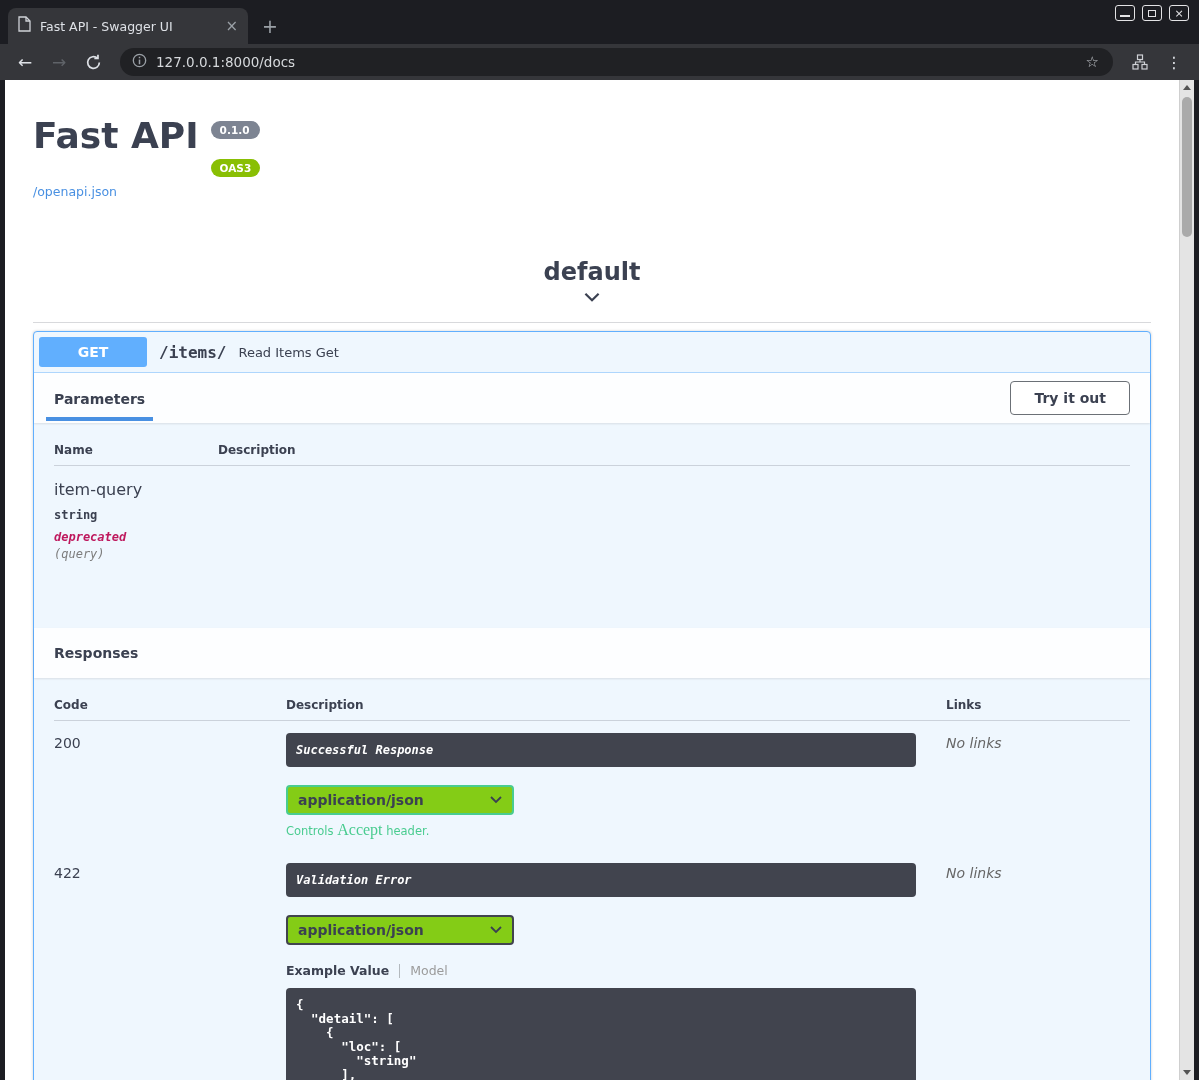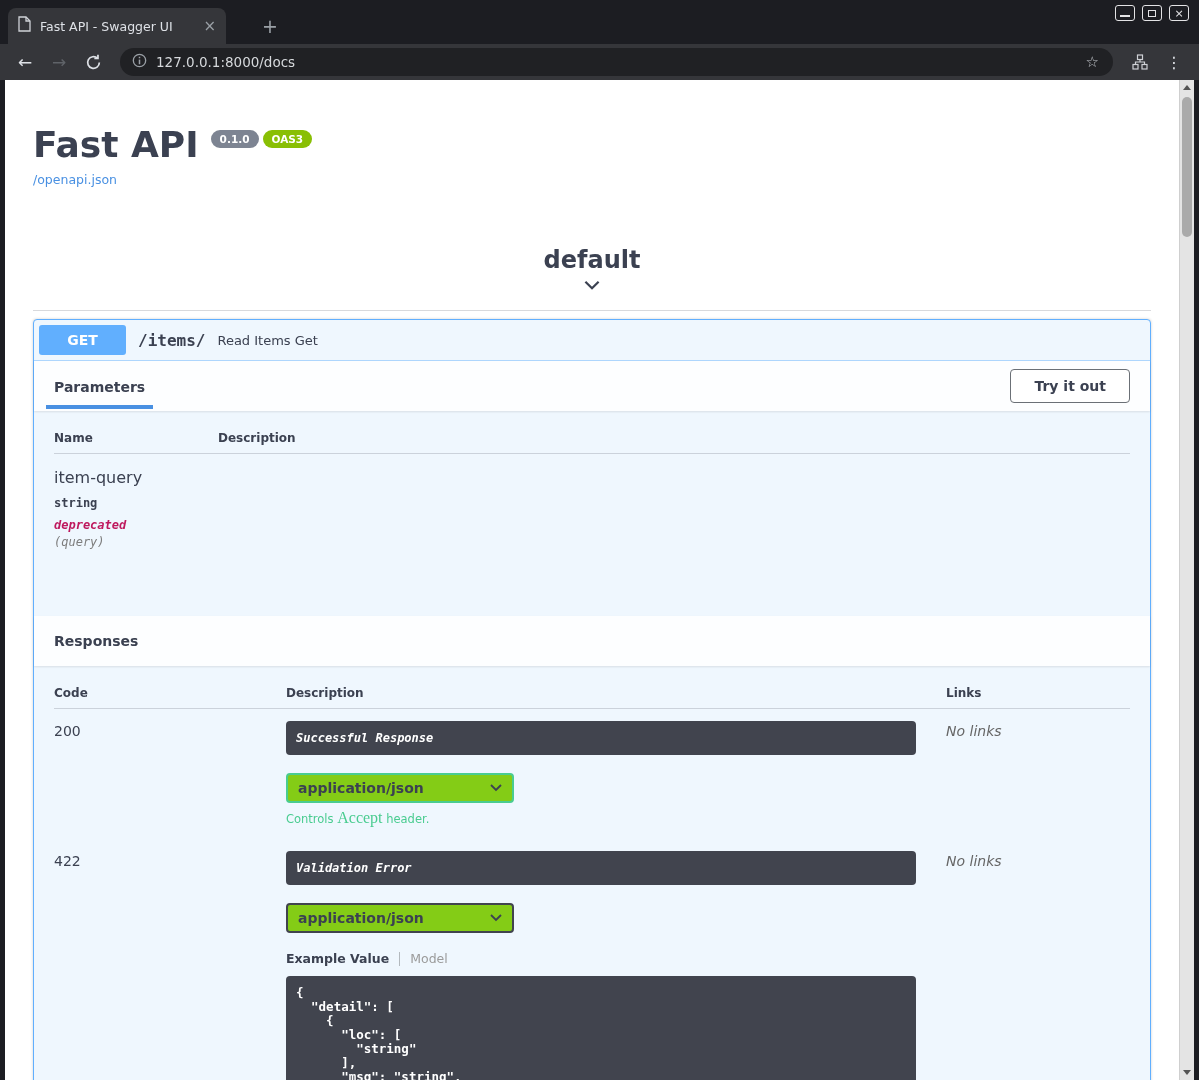--- a/index.html
+++ b/index.html
@@ -1,57 +1,57 @@
 <!DOCTYPE html>
 <html><head>
 <meta charset="utf-8">
 <style>
   * { box-sizing: border-box; margin: 0; padding: 0; }
   html, body { width: 1199px; height: 1080px; }
   body { background: #1c1d22; font-family: "DejaVu Sans", "Liberation Sans", sans-serif; overflow: hidden; }
 
   
   .titlebar { height: 44px; position: relative; background: #1c1d22; }
-  .tab { position: absolute; left: 8px; bottom: 0; width: 218px; height: 36px; background: #35363a; border-radius: 8px 8px 0 0; display: flex; align-items: center; padding: 0 10px; gap: 9px; cursor: pointer; }
+  .tab { position: absolute; left: 8px; bottom: 0; width: 240px; height: 36px; background: #35363a; border-radius: 8px 8px 0 0; display: flex; align-items: center; padding: 0 10px; gap: 9px; cursor: pointer; }
   .tab-title { flex: 1; font-size: 12.5px; color: #dee1e6; white-space: nowrap; overflow: hidden; }
   .tab-close { color: #9aa0a6; font-size: 15px; line-height: 1; cursor: pointer; }
   .new-tab { position: absolute; left: 258px; bottom: 7px; color: #9aa0a6; font-size: 19px; width: 24px; text-align: center; cursor: pointer; }
   .win-controls { position: absolute; right: 10px; top: 5px; display: flex; gap: 7px; }
   .win-btn { width: 20px; height: 16px; border: 1px solid #e3e3e5; border-radius: 3px; position: relative; color: #e3e3e5; font-size: 11px; display: flex; align-items: center; justify-content: center; cursor: pointer; }
   .win-btn.min::after { content: ""; position: absolute; left: 4px; right: 4px; bottom: 3px; height: 2px; background: #e3e3e5; }
   .win-btn.max::after { content: ""; position: absolute; left: 5px; right: 5px; top: 4px; bottom: 3px; border: 1px solid #e3e3e5; }
 
   .toolbar { height: 36px; background: #35363a; display: flex; align-items: center; padding: 0 10px; gap: 4px; }
   .nav-icon { width: 30px; text-align: center; font-size: 17px; color: #dee1e6; cursor: pointer; display: flex; align-items: center; justify-content: center; }
   .nav-icon.disabled { color: #5f6368; }
   .urlbar { flex: 1; height: 28px; background: #202124; border-radius: 14px; margin: 0 8px; display: flex; align-items: center; padding: 0 6px 0 12px; gap: 9px; cursor: text; }
   .url-text { font-size: 13.5px; color: #d6d9dc; }
   .star { margin-left: auto; color: #bdc1c6; font-size: 15px; padding: 0 8px; cursor: pointer; }
   .tool-right { width: 30px; text-align: center; color: #dee1e6; font-size: 16px; cursor: pointer; display: flex; align-items: center; justify-content: center; }
 
   
   .page-wrap { position: relative; height: 1000px; margin: 0 5px; background: #fff; overflow: hidden; }
   .swagger { height: 100%; padding-right: 15px; color: #3b4151; }
 
-  .info { padding: 44px 28px 0; }
+  .info { padding: 35px 28px 0; }
   .title-row { display: flex; align-items: flex-start; gap: 12px; }
   h1.api-title { font-size: 36px; font-weight: 700; color: #3b4151; line-height: 1.15; }
-  .badges { display: flex; gap: 4px; margin-top: 6px; }
+  .badges { display: flex; gap: 20px; margin-top: 6px; flex-direction: column; }
   .badge { font-size: 10.5px; font-weight: 700; color: #fff; padding: 3px 9px; border-radius: 10px; }
   .badge.version { background: #7d8492; }
   .badge.oas { background: #89bf04; }
   .spec-link { display: inline-block; margin-top: 7px; font-size: 12.5px; color: #4990e2; text-decoration: none; cursor: pointer; }
 
   .tag-header { margin: 58px 28px 0; padding: 0 8px 14px 8px; display: flex; justify-content: space-between; align-items: center; border-bottom: 1px solid rgba(59,65,81,.2); cursor: pointer; flex-direction: column; }
   .tag-header h3 { font-size: 24px; font-weight: 600; color: #3b4151; }
   .chevron { display: flex; cursor: pointer; }
 
   .opblock { margin: 8px 28px 0; border: 1px solid #61affe; border-radius: 4px; background: #eff7fe; box-shadow: 0 0 3px rgba(0,0,0,.19); }
   .opblock-header { display: flex; align-items: center; padding: 5px; border-bottom: 1px solid rgba(97,175,254,.45); cursor: pointer; }
-  .method { width: 87px; text-align: center; background: #61affe; color: #fff; font-weight: 700; font-size: 14px; padding: 7px 0; border-radius: 3px; }
+  .method { width: 108px; text-align: center; background: #61affe; color: #fff; font-weight: 700; font-size: 14px; padding: 7px 0; border-radius: 3px; }
   .path { margin-left: 12px; font-family: "DejaVu Sans Mono", "Liberation Mono", monospace; font-size: 16px; font-weight: 600; color: #3b4151; }
   .summary { margin-left: 12px; font-size: 13px; color: #3b4151; }
 
   .section-bar { min-height: 50px; display: flex; justify-content: space-between; align-items: center; padding: 0 20px 0 12px; background: rgba(255,255,255,.85); box-shadow: 0 1px 2px rgba(0,0,0,.1); }
   .tab-item { font-size: 14px; font-weight: 700; color: #3b4151; padding: 15px 8px 10px; border-bottom: 4px solid #4990e2; cursor: pointer; }
   .try-btn { background: #fff; border: 1.5px solid #6b7076; border-radius: 4px; padding: 8px 23px; font-size: 14px; font-weight: 600; color: #3b4151; font-family: inherit; cursor: pointer; }
   .responses-bar { padding-left: 20px; }
   .bar-title { font-size: 14px; font-weight: 700; color: #3b4151; }
 
   .params-table { padding: 20px 20px 0; min-height: 205px; }

